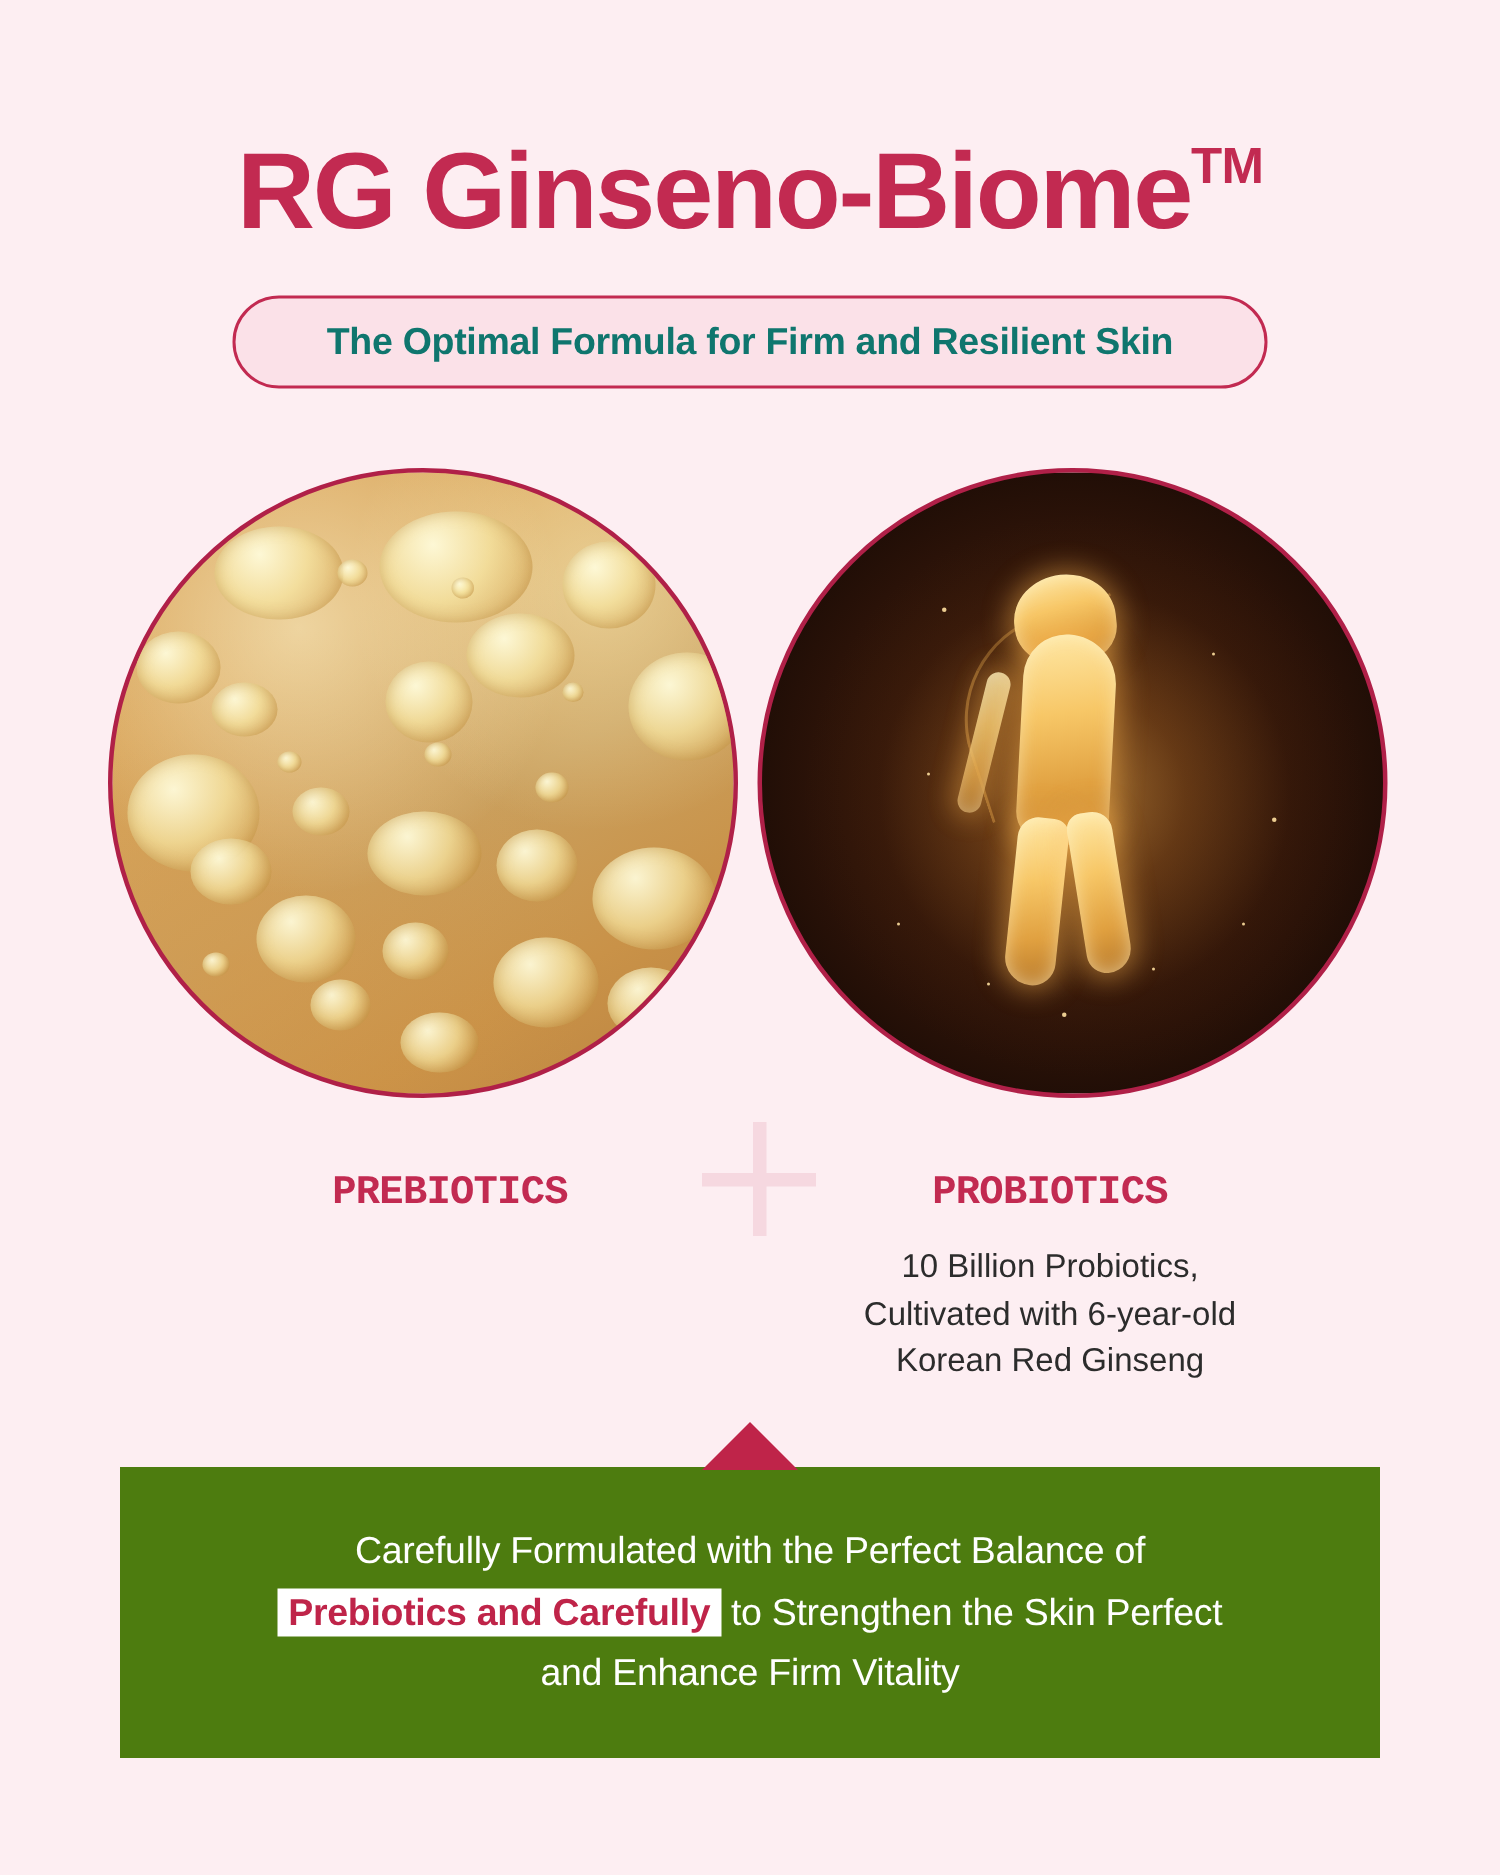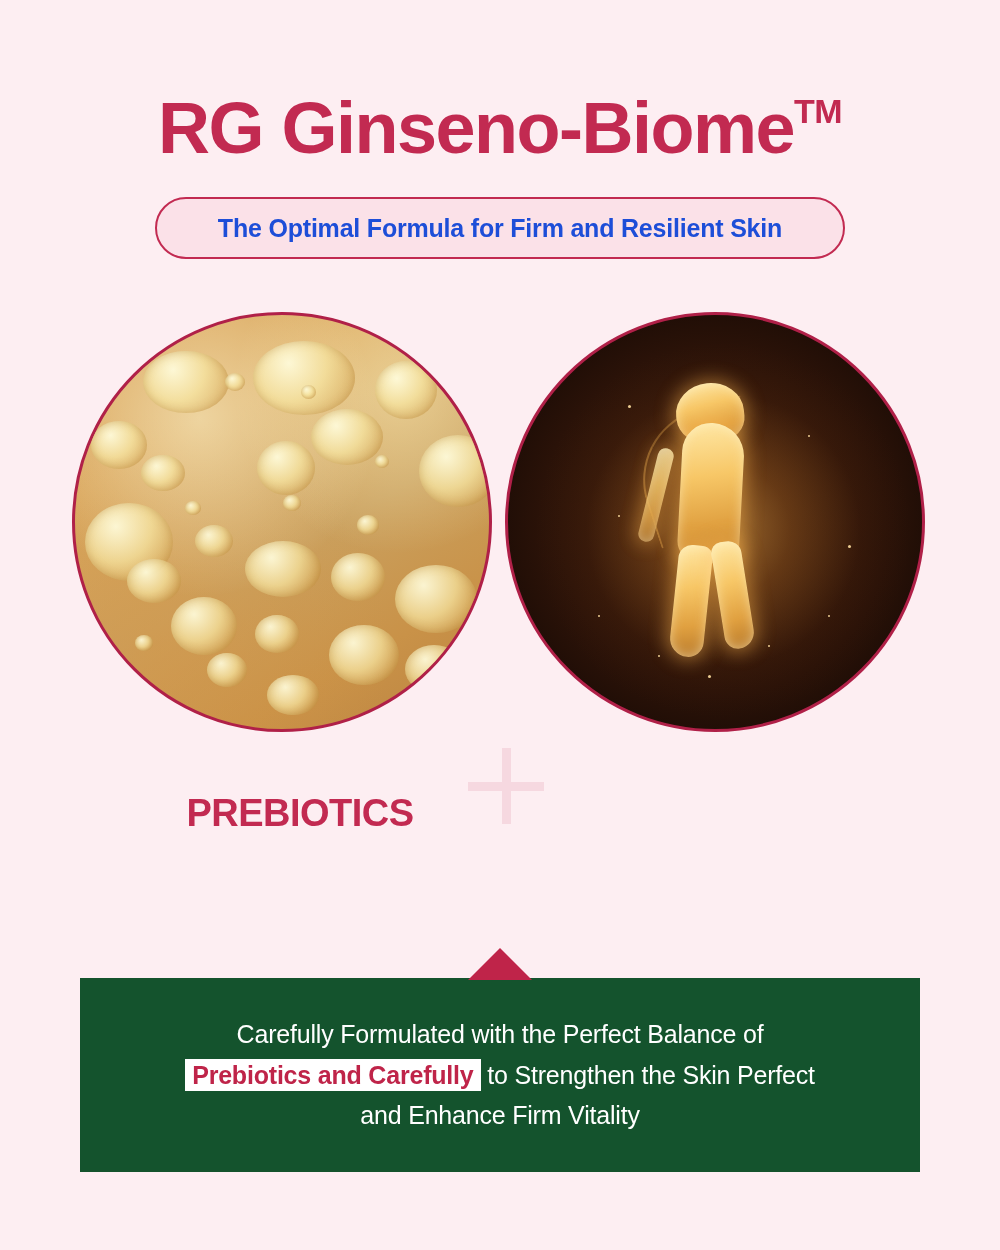--- a/index.html
+++ b/index.html
@@ -62,21 +62,21 @@
     border: 2px solid #c22a51;
     border-radius: 40px;
     background: #fbe1e8;
     display: flex;
     align-items: center;
     justify-content: center;
   }
   .subtitle-text {
     font-size: 25px;
     font-weight: bold;
-    color: #1d4ed8;
+    color: #0f766e;
     letter-spacing: -0.2px;
   }
 
   
   .circle {
     position: absolute;
     width: 420px;
     height: 420px;
     border-radius: 50%;
     box-sizing: border-box;
@@ -186,42 +186,43 @@
   .col {
     position: absolute;
     top: 782px;
     width: 360px;
     text-align: center;
   }
   .col-left  { left: 120px; }
   .col-right { left: 520px; }
 
   .col-heading {
-    font-size: 38px;
+    font-size: 27px;
     font-weight: bold;
     color: #c22a51;
     letter-spacing: -0.5px;
-    margin: 12px 0 18px 0;
+    margin: 0 0 18px 0;
     line-height: 1.05;
+    font-family: Liberation Mono, monospace;
   }
   .col-desc {
     font-size: 22px;
     color: #2c2c2c;
     line-height: 1.42;
     margin: 0;
   }
 
   
   .banner {
     position: absolute;
     left: 80px;
     top: 978px;
     width: 840px;
     height: 194px;
-    background: #14532d;
+    background: #4d7c0f;
     display: flex;
     align-items: center;
     justify-content: center;
   }
   .banner-arrow {
     position: absolute;
     left: 50%;
     top: 948px;
     transform: translateX(-50%);
     width: 0;
@@ -312,20 +313,26 @@
 
   <div class="plus">
     <div class="plus-h"></div>
     <div class="plus-v"></div>
   </div>
 
   <div class="col col-left">
     <div class="col-heading">PREBIOTICS</div>
   </div>
 
+  <div class="col col-right">
+    <div class="col-heading">PROBIOTICS</div>
+    <div class="col-desc" style="white-space: pre-line;">10 Billion Probiotics,
+Cultivated with 6-year-old
+Korean Red Ginseng</div>
+  </div>
 
   <div class="banner-arrow"></div>
   <div class="banner">
     <div class="banner-text">
       <span>Carefully Formulated with the Perfect Balance of</span><br>
       <span class="hl">Prebiotics and Carefully</span><span> to Strengthen the Skin Perfect</span><br>
       <span>and Enhance Firm Vitality</span>
     </div>
   </div>
 

